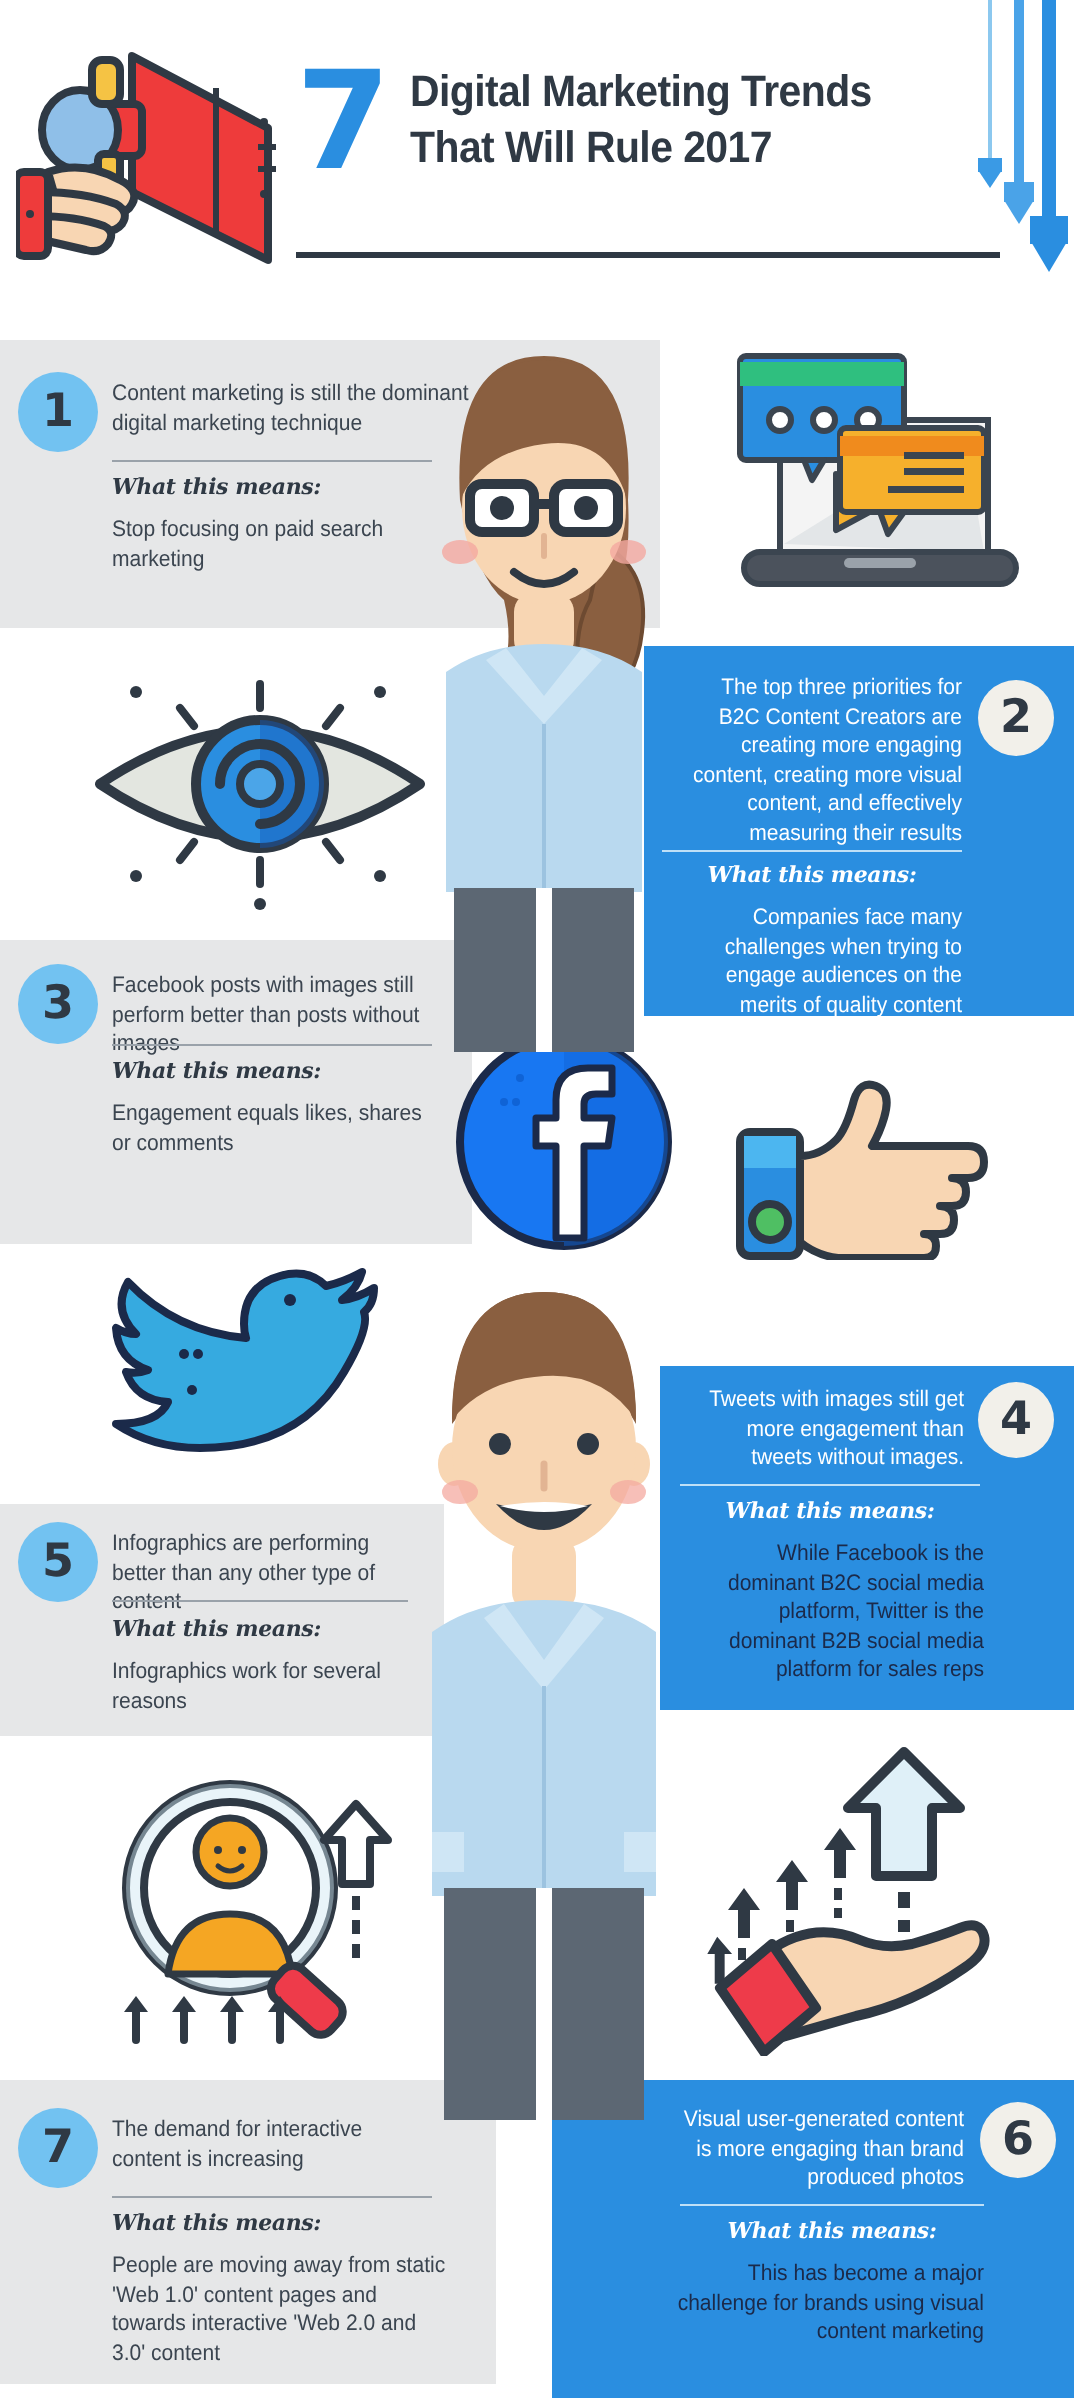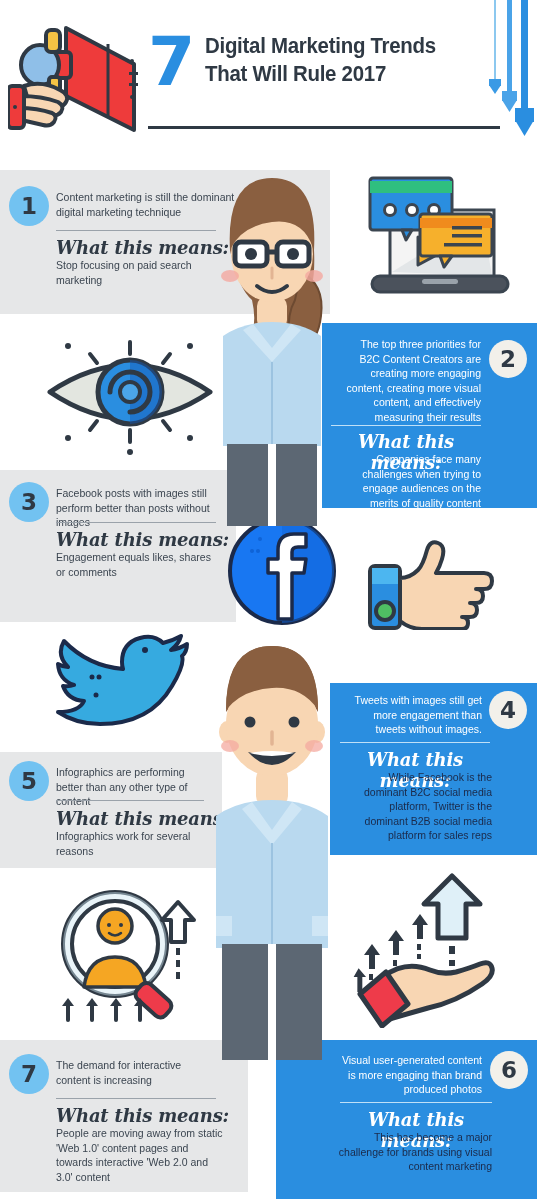--- a/index.html
+++ b/index.html
@@ -53,21 +53,21 @@
     font-size: 11.2px; line-height: 14.5px; color: #3b4550;
     transform: scaleX(0.94); transform-origin: left top;
   }
   .lead.on-blue { color: #ffffff; }
   .lead.right { text-align: right; transform-origin: right top; }
   .divider { position: absolute; height: 1px; background: #9aa2aa; }
   .divider.light { background: #bfe0f7; }
   .wtm {
     font-family: "DejaVu Serif", serif;
     font-style: italic; font-weight: bold;
-    font-size: 18px; color: #2f3944; letter-spacing: -0.2px;
+    font-size: 11px; color: #2f3944; letter-spacing: -0.2px;
   }
   .wtm.on-blue { color: #ffffff; }
   .body-t {
     font-family: "Liberation Sans Narrow", "Liberation Sans", sans-serif;
     font-size: 11.2px; line-height: 14.5px; color: #3b4550;
     transform: scaleX(0.94); transform-origin: left top;
   }
   .body-t.right { text-align: right; transform-origin: right top; }
   .body-t.white { color: #ffffff; }
 

